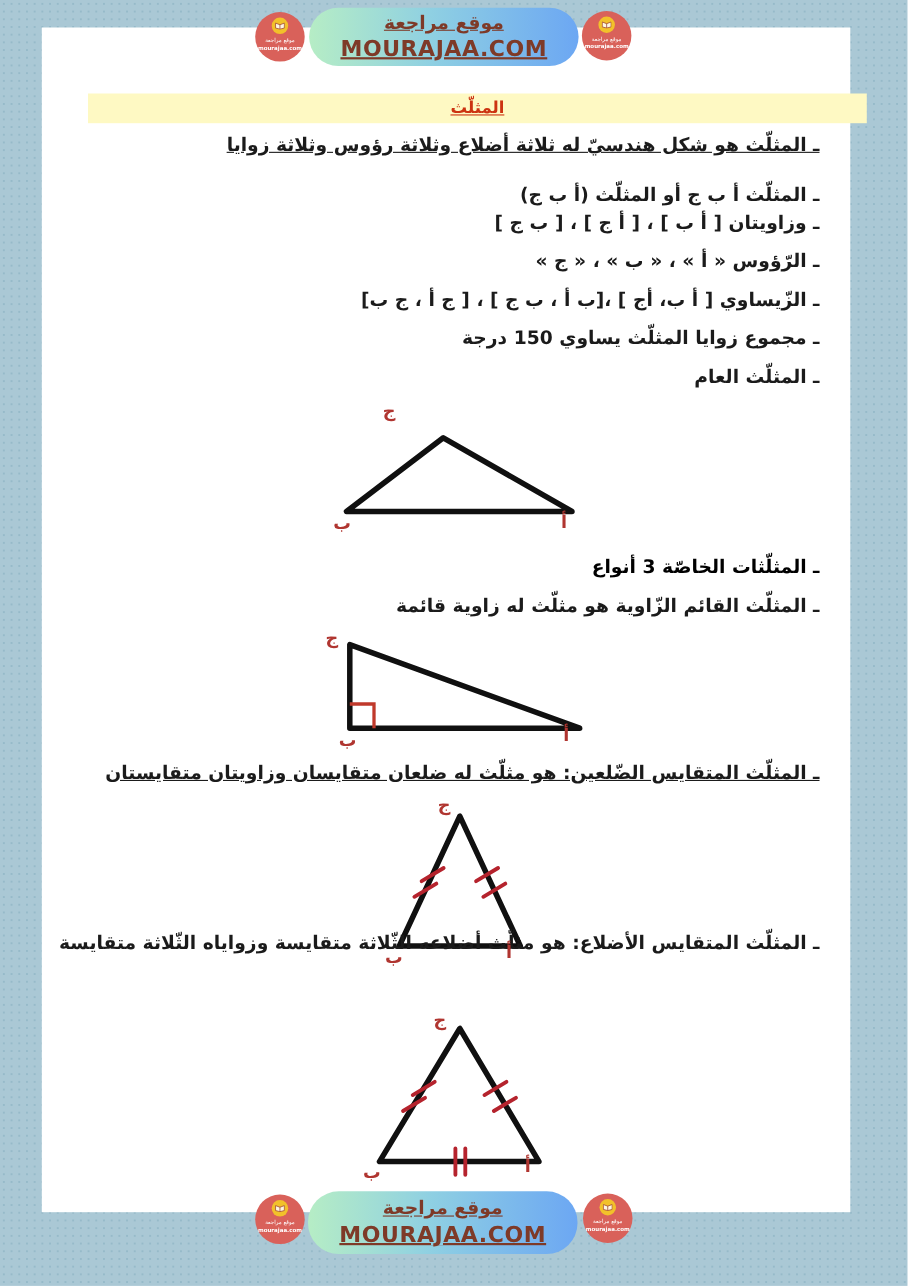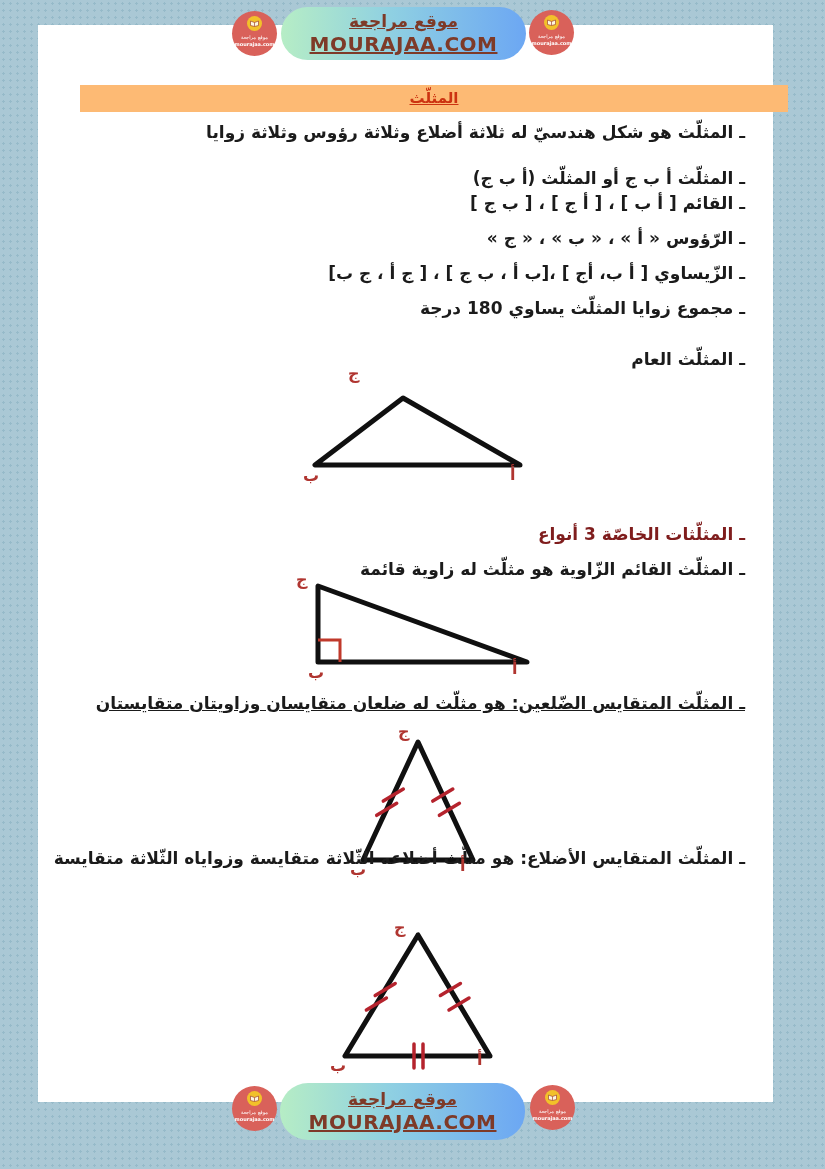--- a/index.html
+++ b/index.html
@@ -37,35 +37,35 @@
   }
   .logo-badge {
     width:15px; height:15px; border-radius:50%; background:#f2c12a;
     margin-top:5px; display:flex; align-items:center; justify-content:center;
   }
   .logo-t1 { font-size:5px; color:#ffffff; margin-top:3px; direction:rtl; line-height:1.3; }
   .logo-t2 { font-size:5px; color:#ffffff; font-weight:bold; line-height:1.2; }
   
   .title-bar {
     position:absolute; left:80px; top:85px; width:708px; height:27px;
-    background:#fdba74; text-align:center; z-index:3;
+    background:#fef9c3; text-align:center; z-index:3;
   }
   .title-bar span {
     font-size:15px; font-weight:bold; color:#cc3311;
     text-decoration:underline; line-height:27px;
   }
   
   .tline {
     position:absolute; right:80px; direction:rtl; text-align:right;
     font-size:17px; font-weight:bold; color:#1b1b1b; white-space:nowrap; z-index:3;
   }
-  .l1 { top:122px; } .l2 { top:168px; } .l3 { top:193px; }
-  .l4 { top:228px; } .l5 { top:263px; } .l6 { top:298px; } .l7 { top:333px;margin-top:16px; }
-  .red-heading { top:524px; color:#7f1d1d; }
-  .l-right { top:541px;margin-top:18px; }
+  .l1 { top:122px;text-decoration:underline; } .l2 { top:168px; } .l3 { top:193px; }
+  .l4 { top:228px; } .l5 { top:263px; } .l6 { top:298px; } .l7 { top:333px; }
+  .red-heading { top:506px; color:#000000; }
+  .l-right { top:541px; }
   .l-isos  { top:693px;text-decoration:underline; }
   .l-equi  { top:848px; }
   
   .fig { position:absolute; z-index:3; }
   .vlabel {
     position:absolute; font-size:16px; font-weight:bold; color:#b03530;
     z-index:4; direction:rtl;
   }
 </style>
 </head>
@@ -95,24 +95,24 @@
   <div class="logo-t1">موقع مراجعة</div>
   <div class="logo-t2">mourajaa.com</div>
 </div>
 
 <div class="title-bar">
   <span>المثلّث</span>
 </div>
 
 <div class="tline l1">ـ المثلّث هو شكل هندسيّ له ثلاثة أضلاع وثلاثة رؤوس وثلاثة زوايا</div>
 <div class="tline l2">ـ المثلّث أ ب ج  أو   المثلّث (أ ب ج)</div>
-<div class="tline l3">ـ القائم [ أ ب ] ، [ أ ج ] ، [ ب ج ]</div>
+<div class="tline l3">ـ وزاويتان [ أ ب ] ، [ أ ج ] ، [ ب ج ]</div>
 <div class="tline l4">ـ الرّؤوس « أ » ،  « ب » ، « ج »</div>
 <div class="tline l5">ـ الزّيساوي [ أ ب، أج ] ،[ب أ ، ب ج ] ، [ ج أ ، ج ب]</div>
-<div class="tline l6">ـ مجموع زوايا المثلّث يساوي 180 درجة</div>
+<div class="tline l6">ـ مجموع زوايا المثلّث يساوي 150 درجة</div>
 <div class="tline l7">ـ المثلّث العام</div>
 
 <svg class="fig" style="left:300px; top:388px;" width="235" height="90">
   <polygon points="103,10 15,77 220,77" fill="none" stroke="#101010" stroke-width="5" stroke-linejoin="round"></polygon>
 </svg>
 <span class="vlabel" style="left:348px; top:364px;">ج</span>
 <span class="vlabel" style="left:303px; top:466px;">ب</span>
 <span class="vlabel" style="left:510px; top:465px;">أ</span>
 
 <div class="tline red-heading">ـ المثلّثات الخاصّة 3 أنواع</div>

